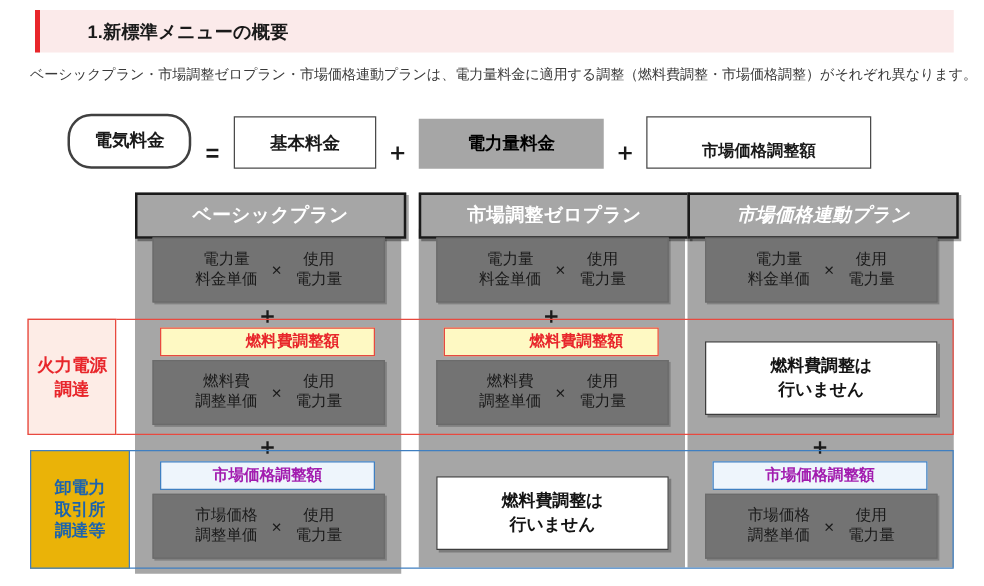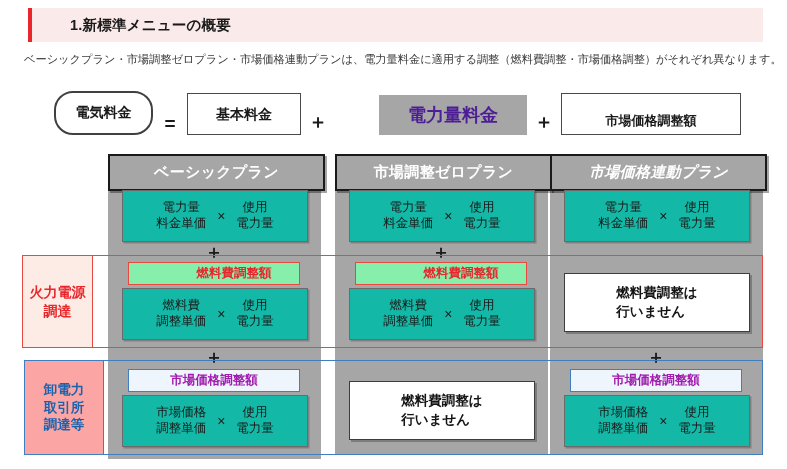--- a/index.html
+++ b/index.html
@@ -35,21 +35,21 @@
   .eq-op{width:34px;text-align:center;font-size:19px;font-weight:bold;color:#1a1a1a;}
   .eq-box{
     height:40px;border:1.6px solid #4a4a4a;background:#fff;
     display:flex;align-items:center;justify-content:center;
     font-size:14px;font-weight:bold;color:#1a1a1a;text-align:center;line-height:1.15;
   }
   .eq-b1{width:112px;}
   .eq-shade{
     width:148px;height:40px;background:#a6a6a6;border:none;
     display:flex;align-items:center;justify-content:center;
-    font-size:18px;font-weight:bold;color:#4c1d95;margin-left:44px;
+    font-size:14px;font-weight:bold;color:#000000;
   }
   .eq-b3{width:178px;font-size:13px;}
 
   
   .col{position:absolute;top:183px;width:213px;background:#a6a6a6;}
   .col-1{left:108px;height:276px;}
   .col-2{left:335px;height:271px;}
   .col-3{left:550px;height:271px;}
 
   .plan-head{
@@ -57,21 +57,21 @@
     background:#a6a6a6;display:flex;align-items:center;justify-content:center;
     font-size:15px;font-weight:bold;color:#ffffff;letter-spacing:.3px;
     box-shadow:2px 2px 0 rgba(0,0,0,.35);
   }
   .ph-1{left:108px;width:213px;}
   .ph-2{left:335px;width:213px;font-family:Liberation Mono, monospace;}
   .ph-3{left:550px;width:213px;font-style:italic;}
 
   
   .fcard{
-    position:absolute;background:#14b8a6;border:1.4px solid #6b6b6b;
+    position:absolute;background:#737373;border:1.4px solid #6b6b6b;
     display:flex;align-items:center;justify-content:center;
     box-shadow:1.5px 1.5px 0 rgba(0,0,0,.22);
   }
   .fx{display:flex;align-items:center;justify-content:center;gap:11px;padding:0 6px;}
   .fx .u{font-size:12.5px;line-height:1.25;text-align:center;color:#1a1a1a;white-space:nowrap;}
   .fx .times{font-size:14px;color:#1a1a1a;}
 
   
   .r1{top:190px;height:50px;width:184px;}
   .r1-1{left:122px;} .r1-2{left:349px;} .r1-3{left:564px;}
@@ -90,35 +90,35 @@
   .sidelabel{
     position:absolute;box-sizing:border-box;display:flex;align-items:center;
     justify-content:center;text-align:center;font-weight:bold;line-height:1.3;
   }
   .sl-red{
     left:22px;top:255px;width:71px;height:93px;
     background:#fdece6;border:1.6px solid #e8493f;color:#e8262b;font-size:14px;
   }
   .sl-blue{
     left:24px;top:360px;width:80px;height:95px;
-    background:#fca5a5;border:1.6px solid #3f7fc1;color:#1c63ad;font-size:13.5px;
+    background:#eab308;border:1.6px solid #3f7fc1;color:#1c63ad;font-size:13.5px;
   }
 
   
   .adjhead{
     position:absolute;box-sizing:border-box;display:flex;align-items:center;
     justify-content:center;font-size:12.5px;font-weight:bold;
   }
-  .adj-red{background:#86efac;border:1.5px solid #e8493f;color:#e8262b;padding-left:40px;}
+  .adj-red{background:#fef9c3;border:1.5px solid #e8493f;color:#e8262b;padding-left:40px;}
   .adj-blue{background:#eef5fc;border:1.5px solid #3f7fc1;color:#a21caf;}
 
   
   .notice{
     position:absolute;background:#ffffff;border:1.7px solid #3d3d3d;
-    display:flex;align-items:center;justify-content:center;text-align:left;
+    display:flex;align-items:center;justify-content:center;text-align:center;
     font-size:13.5px;font-weight:bold;color:#141414;line-height:1.4;
     box-shadow:2px 2px 0 rgba(0,0,0,.25);
   }
 </style>
 </head>
 <body>
 
 <div class="hdr-band"></div>
 <div class="hdr-rule"></div>
 <div class="hdr-title" style="position:absolute;left:50px;top:16px;">1.新標準メニューの概要</div>

